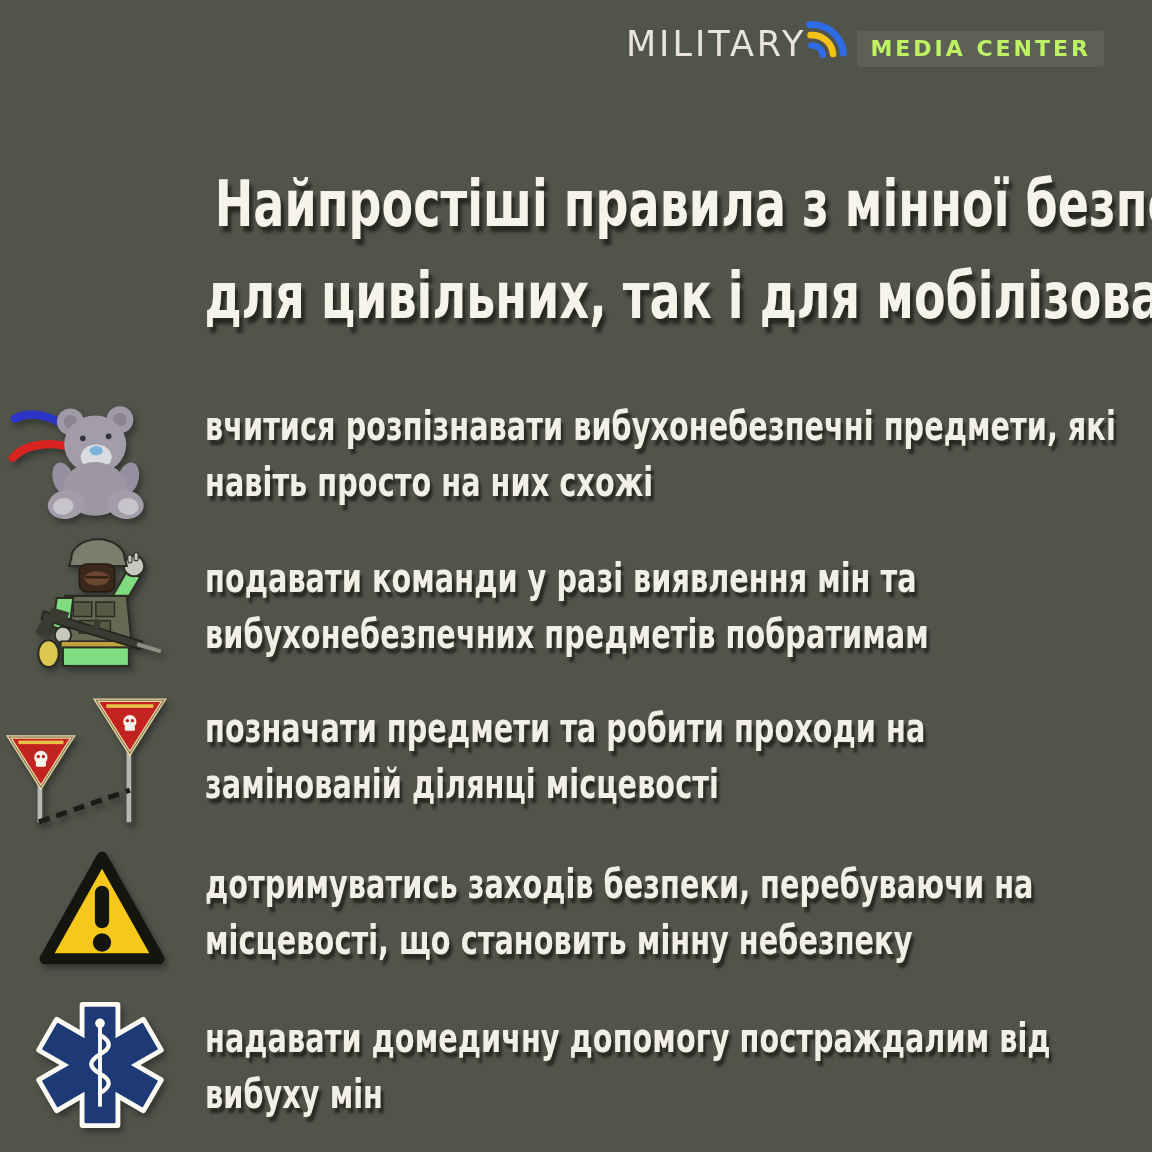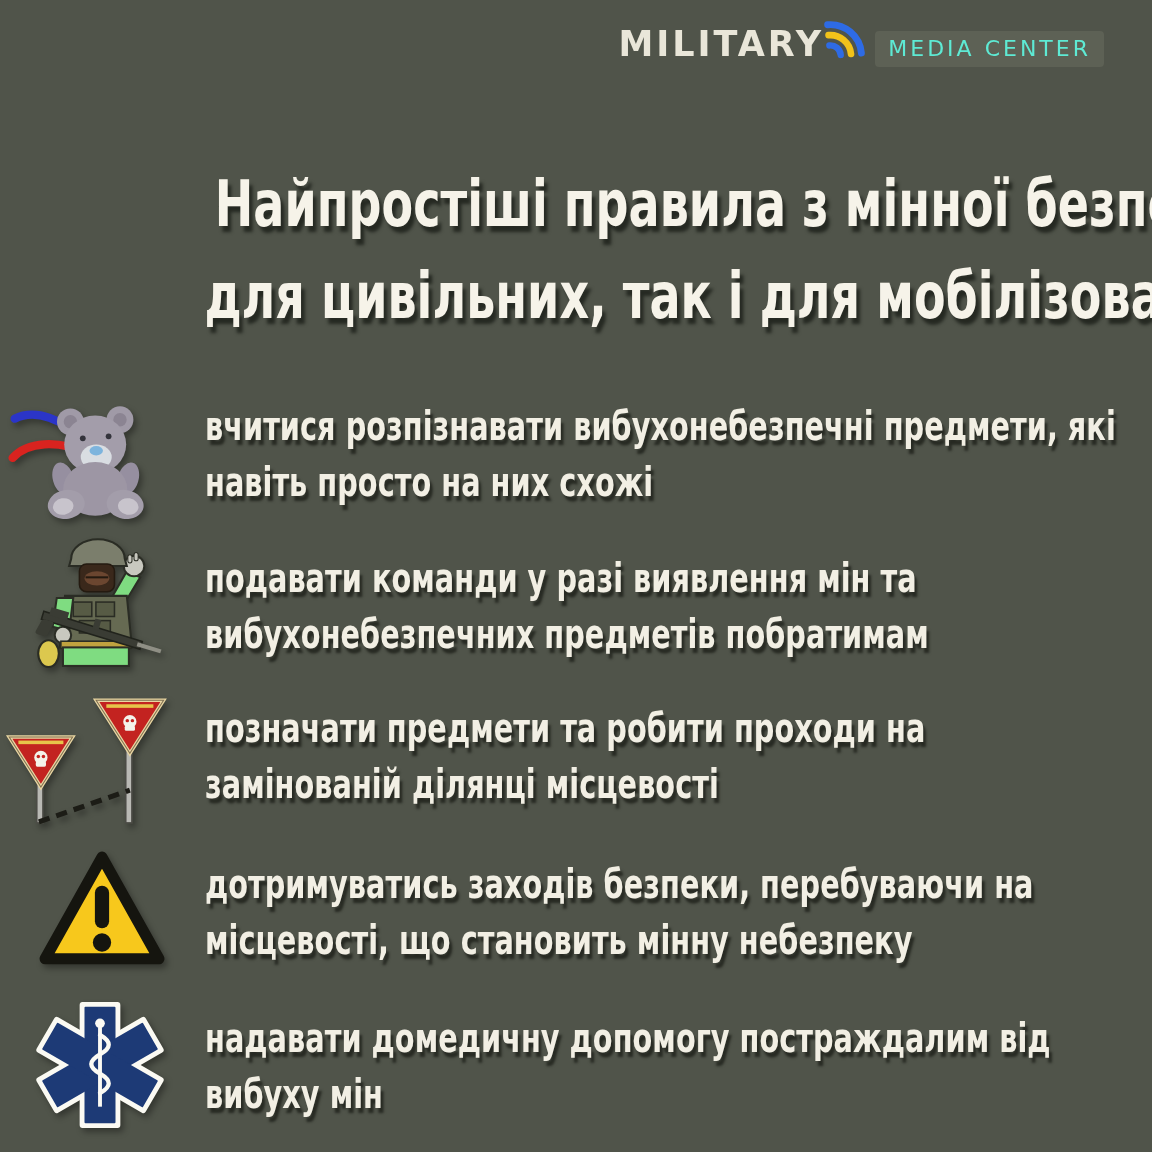--- a/index.html
+++ b/index.html
@@ -21,43 +21,43 @@
     text-align: right;
     color: #ece9dc;
   }
   .mil-row {
     position: relative;
     display: inline-block;
     margin-right: 46px;
   }
   .mil-title {
     font-size: 35px;
-    font-weight: bold;
+    font-weight: normal;
     letter-spacing: 3px;
     color: #e9e6d9;
   }
   .signal-svg {
     position: absolute;
     right: -50px;
     top: -16px;
     width: 52px;
     height: 52px;
   }
   .sub-box {
     display: inline-block;
     margin: 6px 28px 0 0;
     background: #5d6155;
     border-radius: 4px;
     padding: 5px 13px 6px 13px;
   }
   .sub-title {
     font-size: 22px;
-    font-weight: normal;
+    font-weight: bold;
     letter-spacing: 3px;
-    color: #5eead4;
+    color: #bef264;
     margin-top: 20px;
   }
 
   
   .cond {
     display: inline-block;
     transform: scaleX(0.72);
     white-space: nowrap;
   }
   .cond-center { transform-origin: 50% 50%; }

